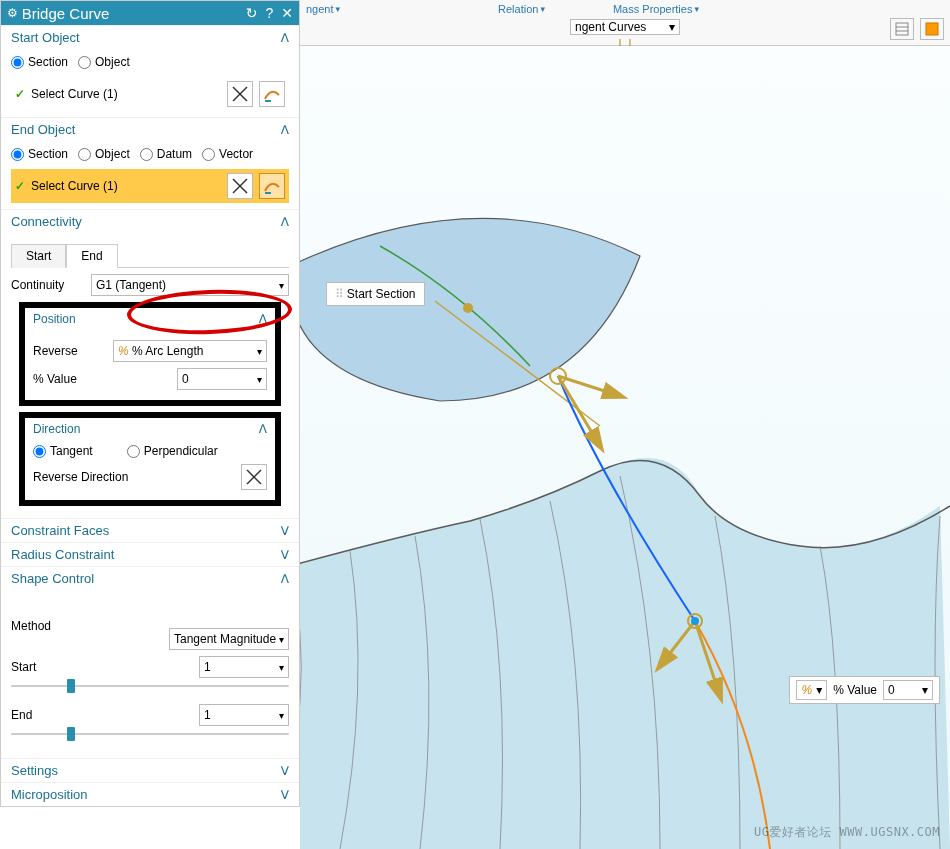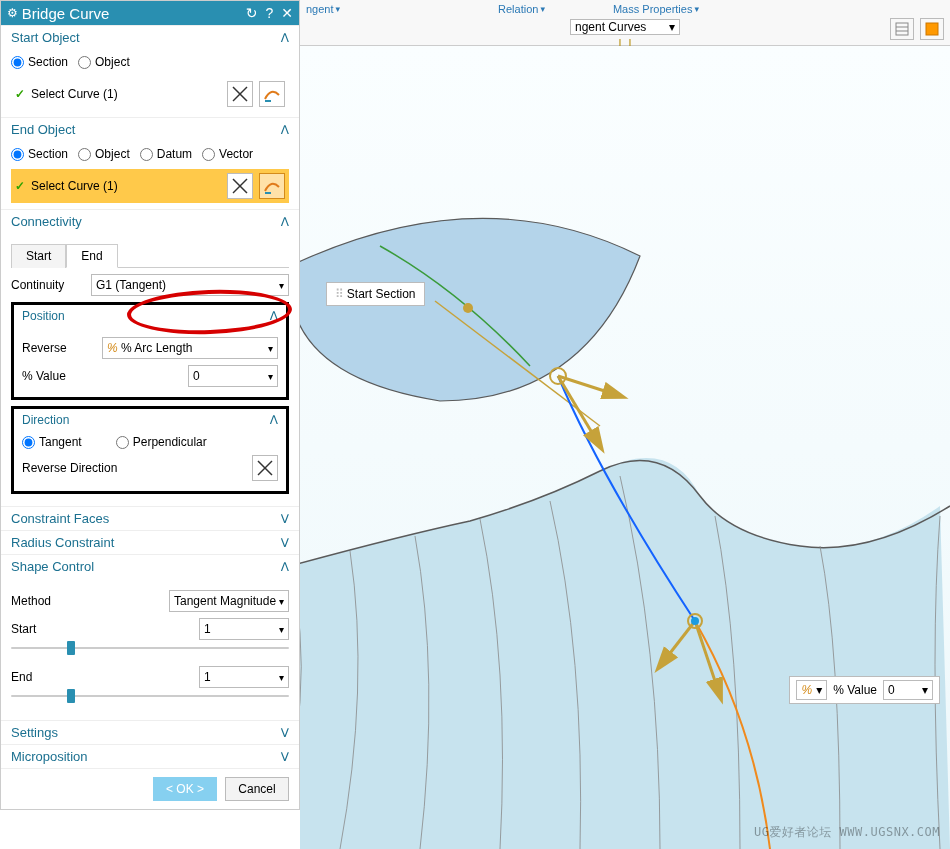--- a/index.html
+++ b/index.html
@@ -33,21 +33,21 @@
 .tab { padding: 4px 14px; border: 1px solid #ccc; border-bottom: none; background: #f4f4f4; cursor: pointer; position: relative; top: 1px; }
 .tab.active { background: #fff; border-bottom: 1px solid #fff; }
 
 .row { display: flex; align-items: center; margin: 6px 0; }
 .row .rlabel { width: 80px; }
 .row .rcontrol { flex: 1; }
 select, .combo { width: 100%; height: 22px; border: 1px solid #bbb; background: #fff; padding: 0 4px; font-size: 12px; }
 .combo { display:flex; align-items:center; justify-content:space-between; cursor:pointer;}
 .combo .caret { font-size:10px; }
 
-.subgroup { border: 3px solid #000000; margin: 6px 0; }
+.subgroup { border: 6px solid #000000; margin: 6px 8px; }
 .subgroup-hdr { display:flex; align-items:center; justify-content:space-between; color:#1b7090; padding:4px 8px; cursor:pointer; font-size:12px;}
 .subgroup-body { padding: 4px 8px; }
 
 .slider-row { margin: 4px 0 10px 0; }
 .slider-row .slider-label-row { display:flex; align-items:center; }
 .slider-row .slider-label-row .sl-lbl { width: 80px; }
 .nxslider { width:100%; height:16px; position:relative; }
 .nxslider .track { position:absolute; left:0; right:0; top:7px; height:2px; background:#ccc; border-radius:1px;}
 .nxslider .thumb { position:absolute; top:1px; width:8px; height:14px; background:#298fb1; border-radius:1px; }
 
@@ -376,21 +376,21 @@
   </div>
 
   <div class="section-hdr">
     <span>Shape Control</span>
     <span class="chev">ᐱ</span>
   </div>
   <div class="section-body">
     <div class="row">
       <div class="rlabel">Method</div>
       <div class="rcontrol">
-        <div class="combo" style="width:120px; margin-left:auto;">
+        <div class="combo" style="width:120px; margin-left:auto;margin-top:26px;">
             <span>Tangent Magnitude</span>
             <span class="caret">▾</span>
           </div>
       </div>
     </div>
     <div class="slider-row">
       <div class="slider-label-row">
         <div class="sl-lbl">Start</div>
         <div style="flex:1"></div>
         <div class="valbox">
@@ -421,21 +421,17 @@
 
   <div class="section-hdr">
     <span>Settings</span>
     <span class="chev">ᐯ</span>
   </div>
   <div class="section-hdr">
     <span>Microposition</span>
     <span class="chev">ᐯ</span>
   </div>
 
-  <div class="footer-btns">
-    <div class="btn primary">&lt; OK &gt;</div>
-    <div class="btn">Cancel</div>
-  </div>
 </div>
 
 <div class="red-ring"></div>
 
 <div class="watermark">UG爱好者论坛  WWW.UGSNX.COM</div>
 
 </body></html>

